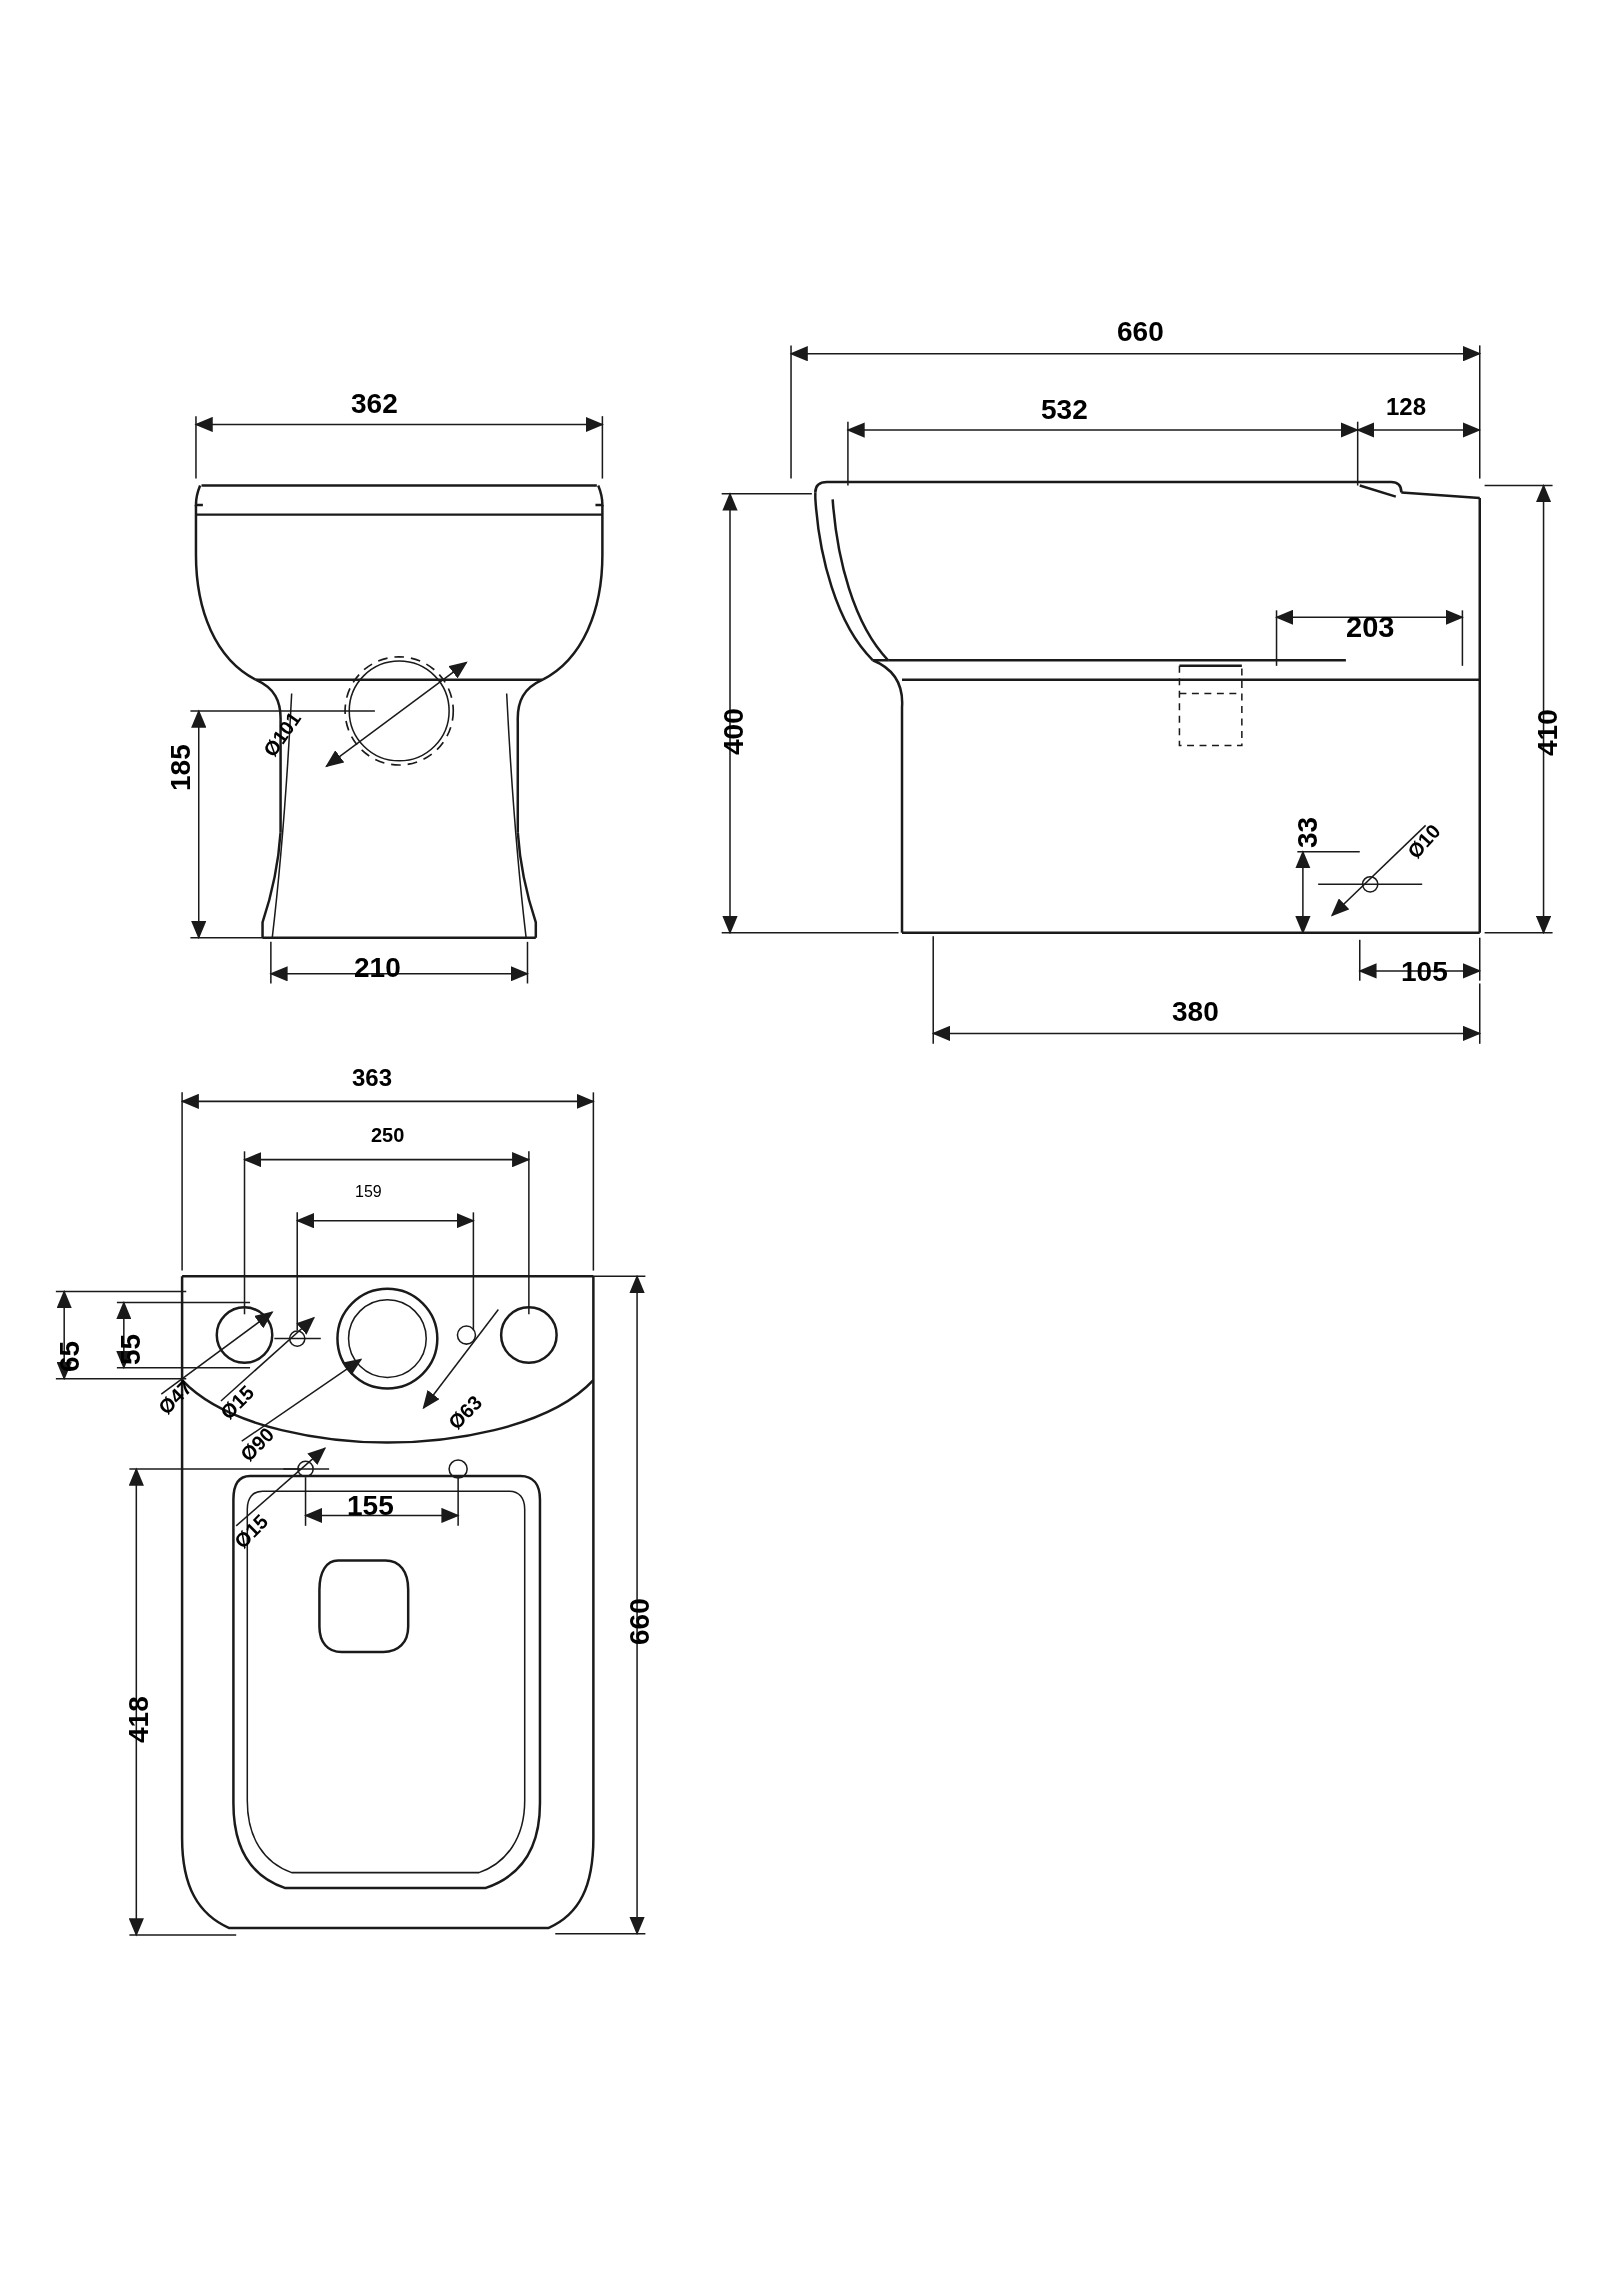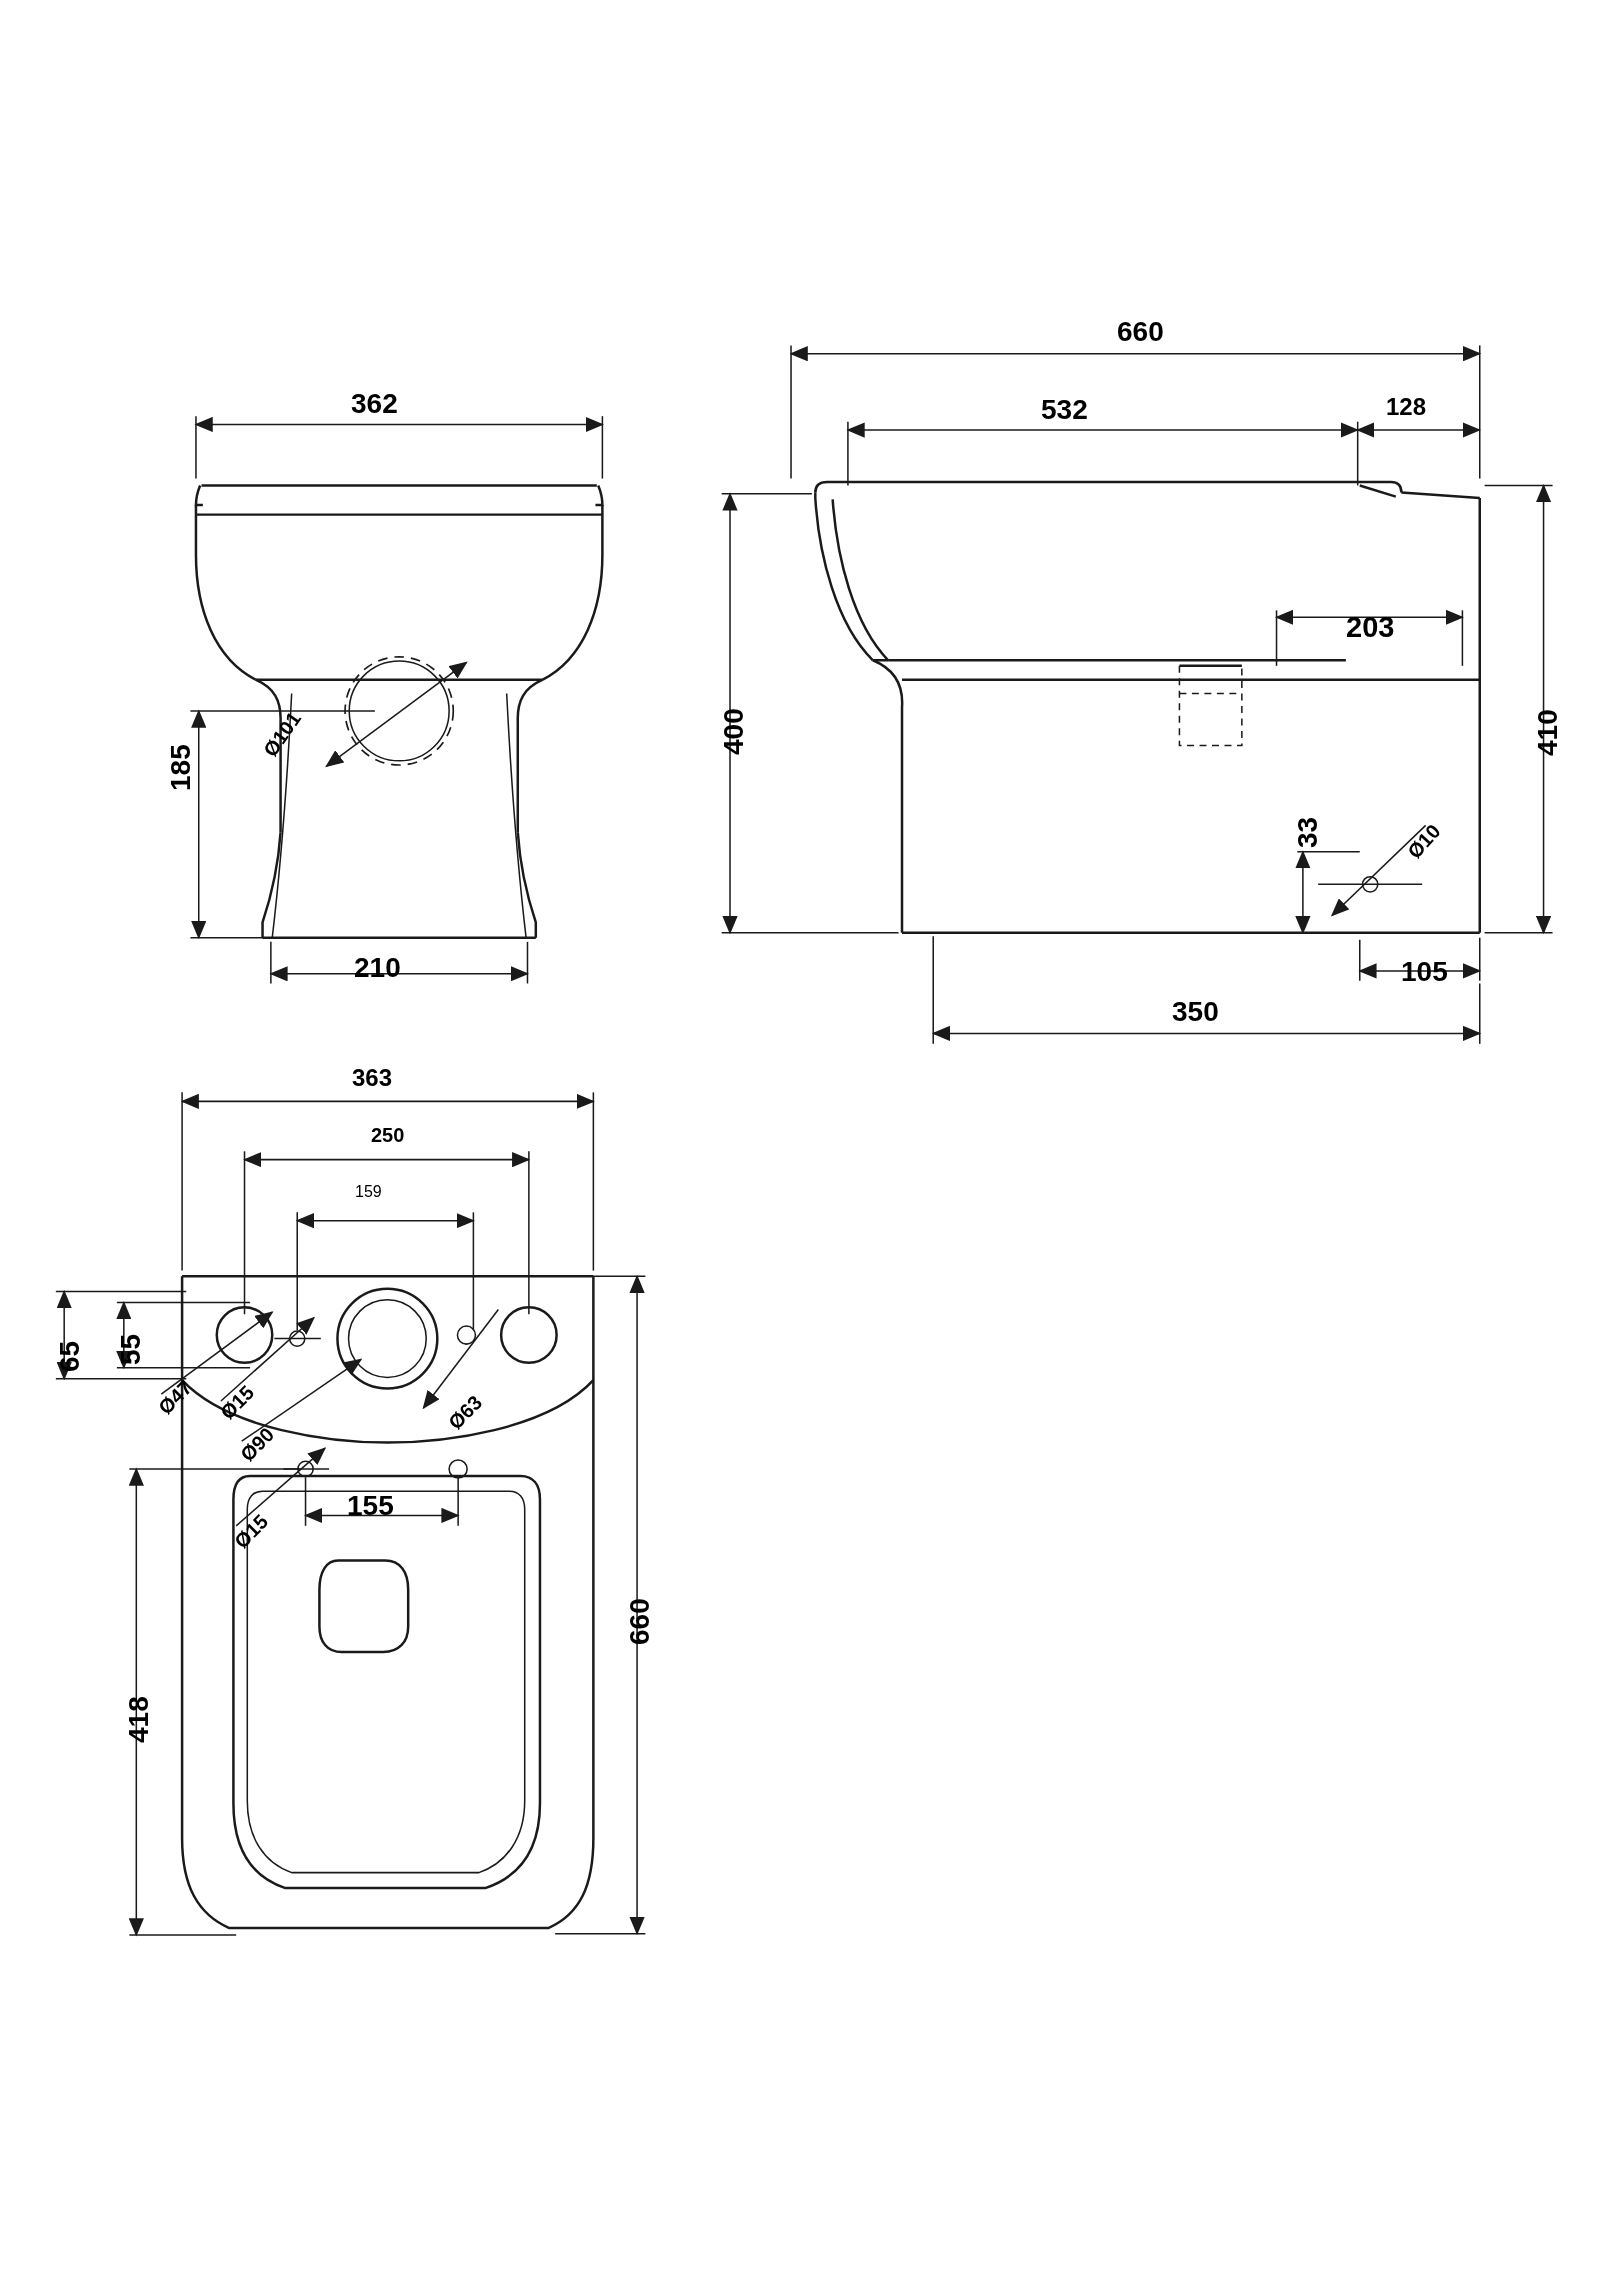--- a/index.html
+++ b/index.html
@@ -255,21 +255,21 @@
   <div style="position:absolute;left:1532px;top:756px;font-weight:bold;font-size:28px;transform:rotate(-90deg);transform-origin:0 0;">410</div>
 
   <div style="position:absolute;left:1346px;top:598px;font-weight:bold;font-size:29px;margin-top:13px;">203</div>
 
   <div style="position:absolute;left:1292px;top:848px;font-weight:bold;font-size:28px;transform:rotate(-90deg);transform-origin:0 0;">33</div>
 
   <div style="position:absolute;left:1403px;top:848px;font-weight:bold;font-size:20px;transform:rotate(-48deg);transform-origin:0 0;">Ø10</div>
 
   <div style="position:absolute;left:1401px;top:956px;font-weight:bold;font-size:28px;">105</div>
 
-  <div style="position:absolute;left:1172px;top:996px;font-weight:bold;font-size:28px;">350</div>
+  <div style="position:absolute;left:1172px;top:996px;font-weight:bold;font-size:28px;">380</div>
 
   <div style="position:absolute;left:352px;top:1064px;font-weight:bold;font-size:24px;">363</div>
 
   <div style="position:absolute;left:355px;top:1124px;font-weight:bold;font-size:20px;margin-left:16px;">250</div>
 
   <div style="position:absolute;left:355px;top:1183px;font-weight:normal;font-size:16px;">159</div>
 
   <div style="position:absolute;left:54px;top:1372px;font-weight:bold;font-size:28px;transform:rotate(-90deg);transform-origin:0 0;">65</div>
 
   <div style="position:absolute;left:115px;top:1365px;font-weight:bold;font-size:28px;transform:rotate(-90deg);transform-origin:0 0;">55</div>

